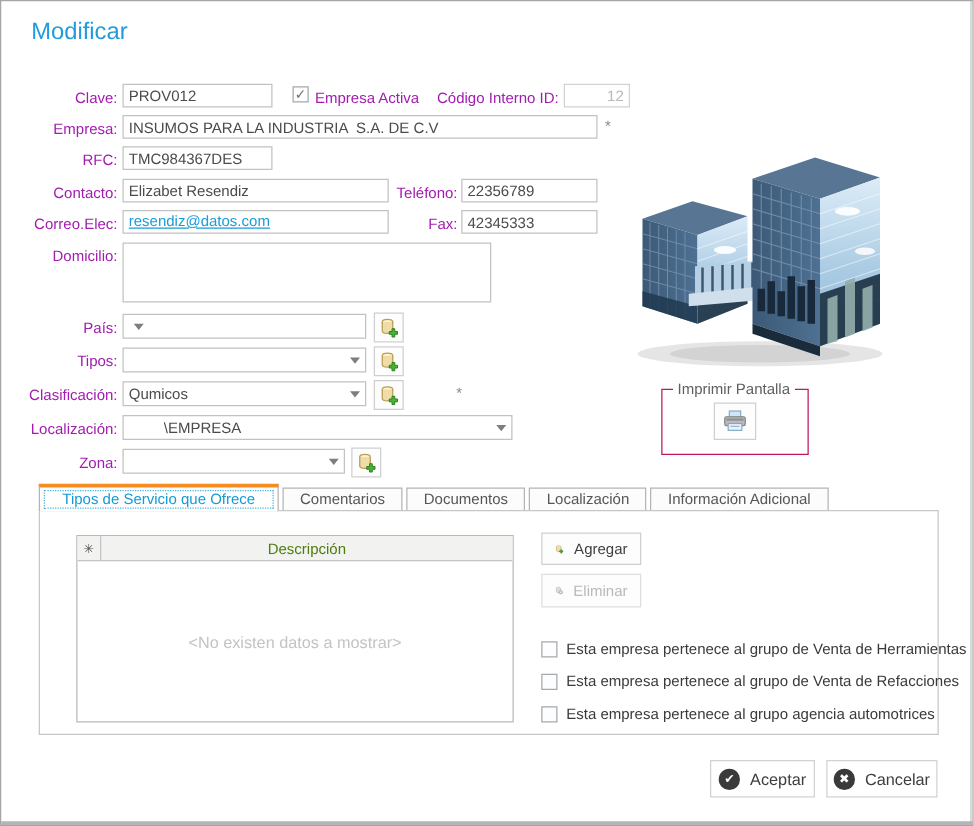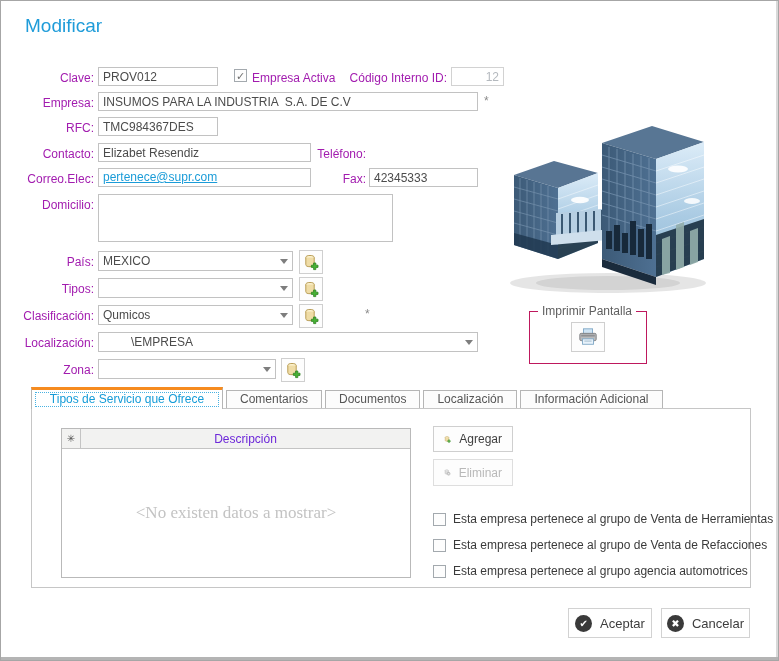--- a/index.html
+++ b/index.html
@@ -67,23 +67,23 @@
   .panel{
     left:30px;top:407px;width:720px;height:180px;border:1px solid #c6c6c6;background:#fff;z-index:1;
   }
   
   .grid{left:60px;top:427px;width:350px;height:150px;border:1px solid #b9b9b9;background:#fff;}
   .grid-head{display:flex;height:20px;background:#f2f2f1;border-bottom:1px solid #c4c4c4;}
   .grid-mark{
     width:19px;border-right:1px solid #c4c4c4;display:flex;align-items:center;justify-content:center;
     color:#555;font-size:10px;
   }
-  .grid-desc{flex:1;display:flex;align-items:center;justify-content:center;color:#6d28d9;}
+  .grid-desc{flex:1;display:flex;align-items:center;justify-content:center;color:#4d7c0f;}
   .grid-empty{
-    height:128px;display:flex;align-items:center;justify-content:center;color:#c3c3c3;font-size:17px;font-family:Liberation Serif, serif;
+    height:128px;display:flex;align-items:center;justify-content:center;color:#c3c3c3;font-size:13px;
   }
   .actbtn{
     display:flex;align-items:center;gap:8px;border:1px solid #cfcfcf;background:#fdfdfd;
     font-family:"Liberation Sans",sans-serif;font-size:12px;color:#3f3f3f;
     padding:0 10px;cursor:pointer;
   }
   .actbtn.disabled{color:#b9b9b9;border-color:#dedede;cursor:default;}
   
   .footbtn{
     display:flex;align-items:center;justify-content:center;gap:8px;
@@ -113,34 +113,34 @@
   <div class="abs lbl" style="left:0;top:94px;width:93px;">Empresa:</div>
   <input class="abs txt" style="left: 97px; top: 91px; width: 380px;" value="INSUMOS PARA LA INDUSTRIA  S.A. DE C.V">
   <span class="abs star" style="left:483px;top:93px;">*</span>
 
   <div class="abs lbl" style="left:0;top:119px;width:93px;">RFC:</div>
   <input class="abs txt" style="left: 97px; top: 116px; width: 120px;" value="TMC984367DES">
 
   <div class="abs lbl" style="left:0;top:145px;width:93px;">Contacto:</div>
   <input class="abs txt" style="left: 97px; top: 142px; width: 213px;" value="Elizabet Resendiz">
   <div class="abs lbl" style="left:280px;top:145px;width:85px;">Teléfono:</div>
+  <input class="abs txt" style="left: 368px; top: 142px; width: 109px;" value="22356789">
 
   <div class="abs lbl" style="left:0;top:170px;width:93px;">Correo.Elec:</div>
   <div class="abs txt link-box" style="left:97px;top:167px;width:213px;">
-    <a>pertenece@supr.com</a>
+    <a>resendiz@datos.com</a>
   </div>
   <div class="abs lbl" style="left:280px;top:170px;width:85px;">Fax:</div>
   <input class="abs txt" style="left: 368px; top: 167px; width: 109px;" value="42345333">
 
   <div class="abs lbl" style="left:0;top:196px;width:93px;">Domicilio:</div>
   <textarea class="abs txt" style="left: 97px; top: 193px; width: 295px; height: 48px;"></textarea>
 
   <div class="abs lbl" style="left:0;top:253px;width:93px;">País:</div>
   <div class="abs combo" style="left:97px;top:250px;width:195px;">
-    <span class="val">MEXICO</span>
     <span class="arr"></span>
   </div>
   <button class="abs addbtn" style="left:298px;top:249px;">
     <svg width="17" height="17" viewBox="0 0 17 17">
       <ellipse cx="7" cy="3.6" rx="4.2" ry="2.1" fill="#fdf3cf" stroke="#b99d55"></ellipse>
       <path d="M2.8 3.6 v7 a4.2 2.1 0 0 0 8.4 0 v-7" fill="#efdca6" stroke="#b99d55"></path>
       <path d="M10.6 9h2.2v2.2H15v2.2h-2.2v2.2h-2.2v-2.2H8.4v-2.2h2.2z" fill="#47b335" stroke="#2e8120" stroke-width="0.8"></path>
     </svg>
   </button>
 
@@ -165,21 +165,21 @@
   <button class="abs addbtn" style="left:298px;top:303px;">
     <svg width="17" height="17" viewBox="0 0 17 17">
       <ellipse cx="7" cy="3.6" rx="4.2" ry="2.1" fill="#fdf3cf" stroke="#b99d55"></ellipse>
       <path d="M2.8 3.6 v7 a4.2 2.1 0 0 0 8.4 0 v-7" fill="#efdca6" stroke="#b99d55"></path>
       <path d="M10.6 9h2.2v2.2H15v2.2h-2.2v2.2h-2.2v-2.2H8.4v-2.2h2.2z" fill="#47b335" stroke="#2e8120" stroke-width="0.8"></path>
     </svg>
   </button>
   <span class="abs star" style="left:364px;top:306px;">*</span>
 
   <div class="abs lbl" style="left:0;top:334px;width:93px;">Localización:</div>
-  <div class="abs combo" style="left:97px;top:331px;width:380px;padding-left:32px;">
+  <div class="abs combo" style="left:97px;top:331px;width:312px;padding-left:32px;">
     <span class="val">\EMPRESA</span>
     <span class="arr"></span>
   </div>
 
   <div class="abs lbl" style="left:0;top:361px;width:93px;">Zona:</div>
   <div class="abs combo" style="left:97px;top:358px;width:178px;">
     <span class="val"></span>
     <span class="arr"></span>
   </div>
   <button class="abs addbtn" style="left:280px;top:357px;">

